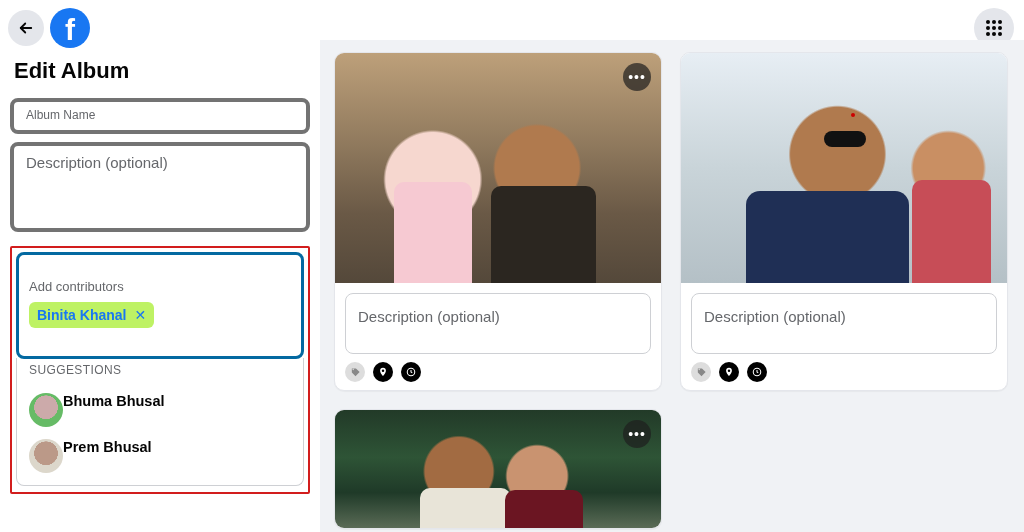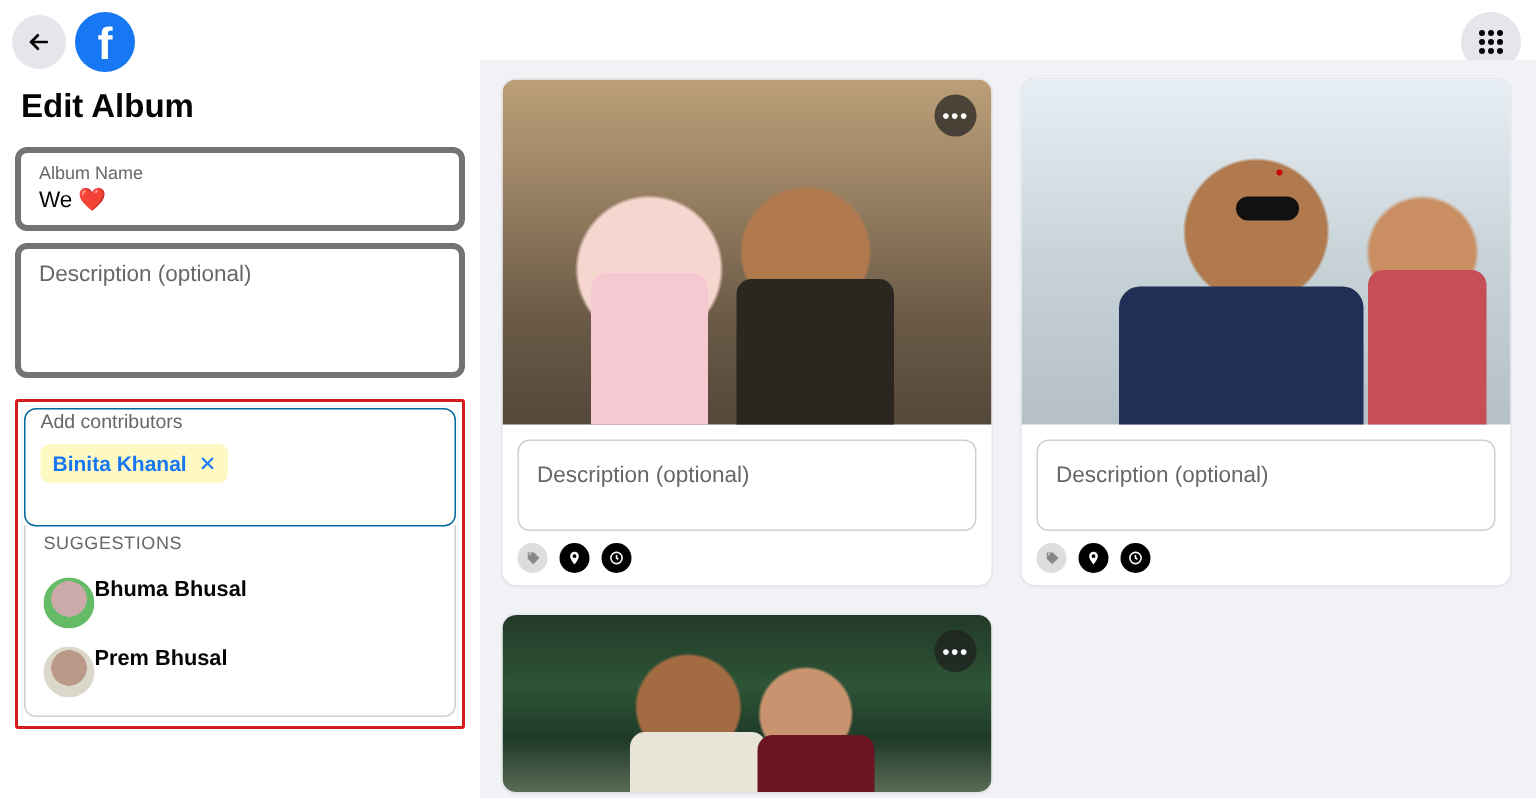--- a/index.html
+++ b/index.html
@@ -17,23 +17,23 @@
   .page-title { font-size: 22px; font-weight: 800; color: #050505; margin: 0 0 14px 4px; }
 
   .field { border: 4px solid #737373; border-radius: 8px; padding: 8px 12px; margin-bottom: 8px; }
   .field-sm { padding: 6px 12px 8px; }
   .field-lable { font-size: 12px; color: #65676b; }
   .field-value { font-size: 15px; color: #050505; margin-top: 2px; }
   .field-ph { font-size: 15px; color: #65676b; }
   .desc-field { height: 90px; display:flex; align-items:flex-start; }
 
   .highlight { border: 2px solid #d21d1d; border-radius: 2px; padding: 4px 4px 6px; margin-top: 14px; }
-  .contrib-box { border: 1px solid #0369a1; border-radius: 8px; padding: 0 10px 28px; }
+  .contrib-box { border: 3px solid #0369a1; border-radius: 8px; padding: 24px 10px 28px; }
   .contrib-label { font-size: 13px; color: #65676b; margin-bottom: 8px; }
-  .chip { display: inline-flex; align-items: center; background: #fef9c3; color: #1877f2; border-radius: 6px; padding: 5px 8px; font-size: 14px; font-weight: 600; gap: 8px; cursor: default; }
+  .chip { display: inline-flex; align-items: center; background: #bef264; color: #1877f2; border-radius: 6px; padding: 5px 8px; font-size: 14px; font-weight: 600; gap: 8px; cursor: default; }
   .chip-x { color: #1877f2; font-weight: 400; cursor: pointer; font-size: 14px; }
 
   .sugg-box { border: 1px solid #ced0d4; border-top: none; border-radius: 0 0 8px 8px; padding: 5px 12px 6px; margin-top: -1px; }
   .sugg-hdr { font-size: 12px; letter-spacing: 0.4px; color: #65676b; margin-bottom: 10px; }
   .sugg-item { display: flex; align-items: flex-start; padding: 6px 0; cursor: pointer; }
   .sugg-av { width: 34px; height: 34px; border-radius: 50%; }
   .sugg-name { font-size: 14.5px; font-weight: 600; color: #050505; }
 
   .content { position: absolute; top: 40px; left: 320px; right: 0; bottom: 0; background: #f0f2f5; padding: 12px 14px; overflow: hidden; }
   .grid { display: flex; flex-wrap: wrap; gap: 18px; }
@@ -102,21 +102,20 @@
         <div></div>
     </div>
   </div>
 </div>
 
 <div class="sidebar">
   <h1 class="page-title">Edit Album</h1>
 
   <div class="field field-sm">
     <div class="field-lable">Album Name</div>
-    <div class="field-value">We ❤️</div>
   </div>
 
   <div class="field desc-field">
     <span class="field-ph">Description (optional)</span>
   </div>
 
   <div class="highlight">
     <div class="contrib-box">
       <div class="contrib-label">Add contributors</div>
       <span class="chip">

